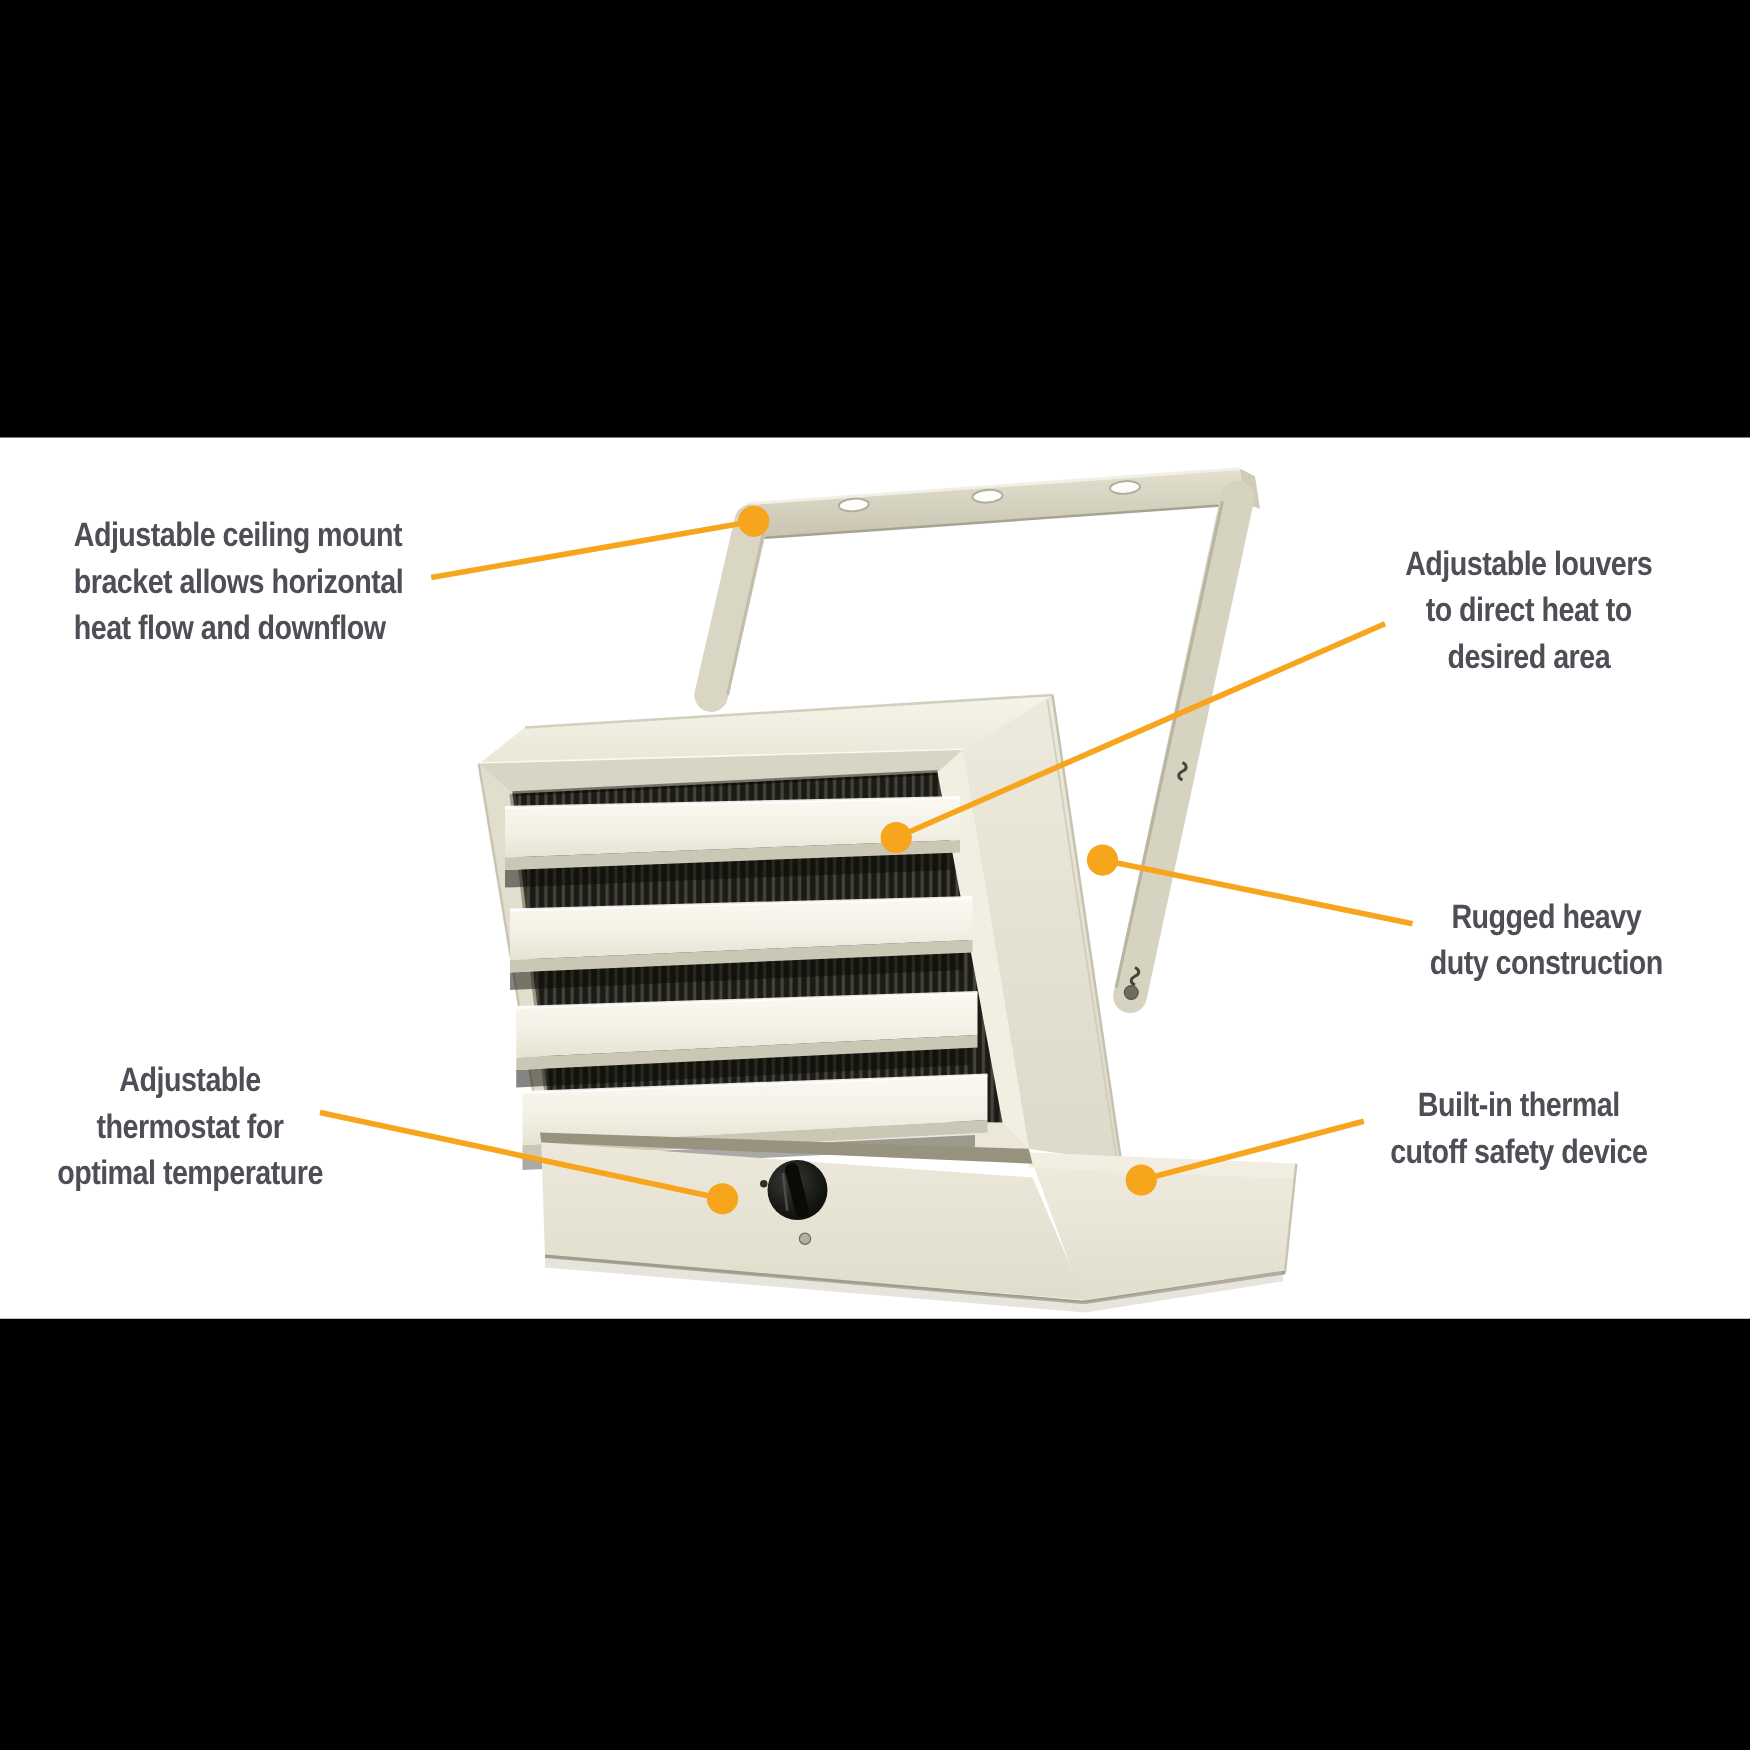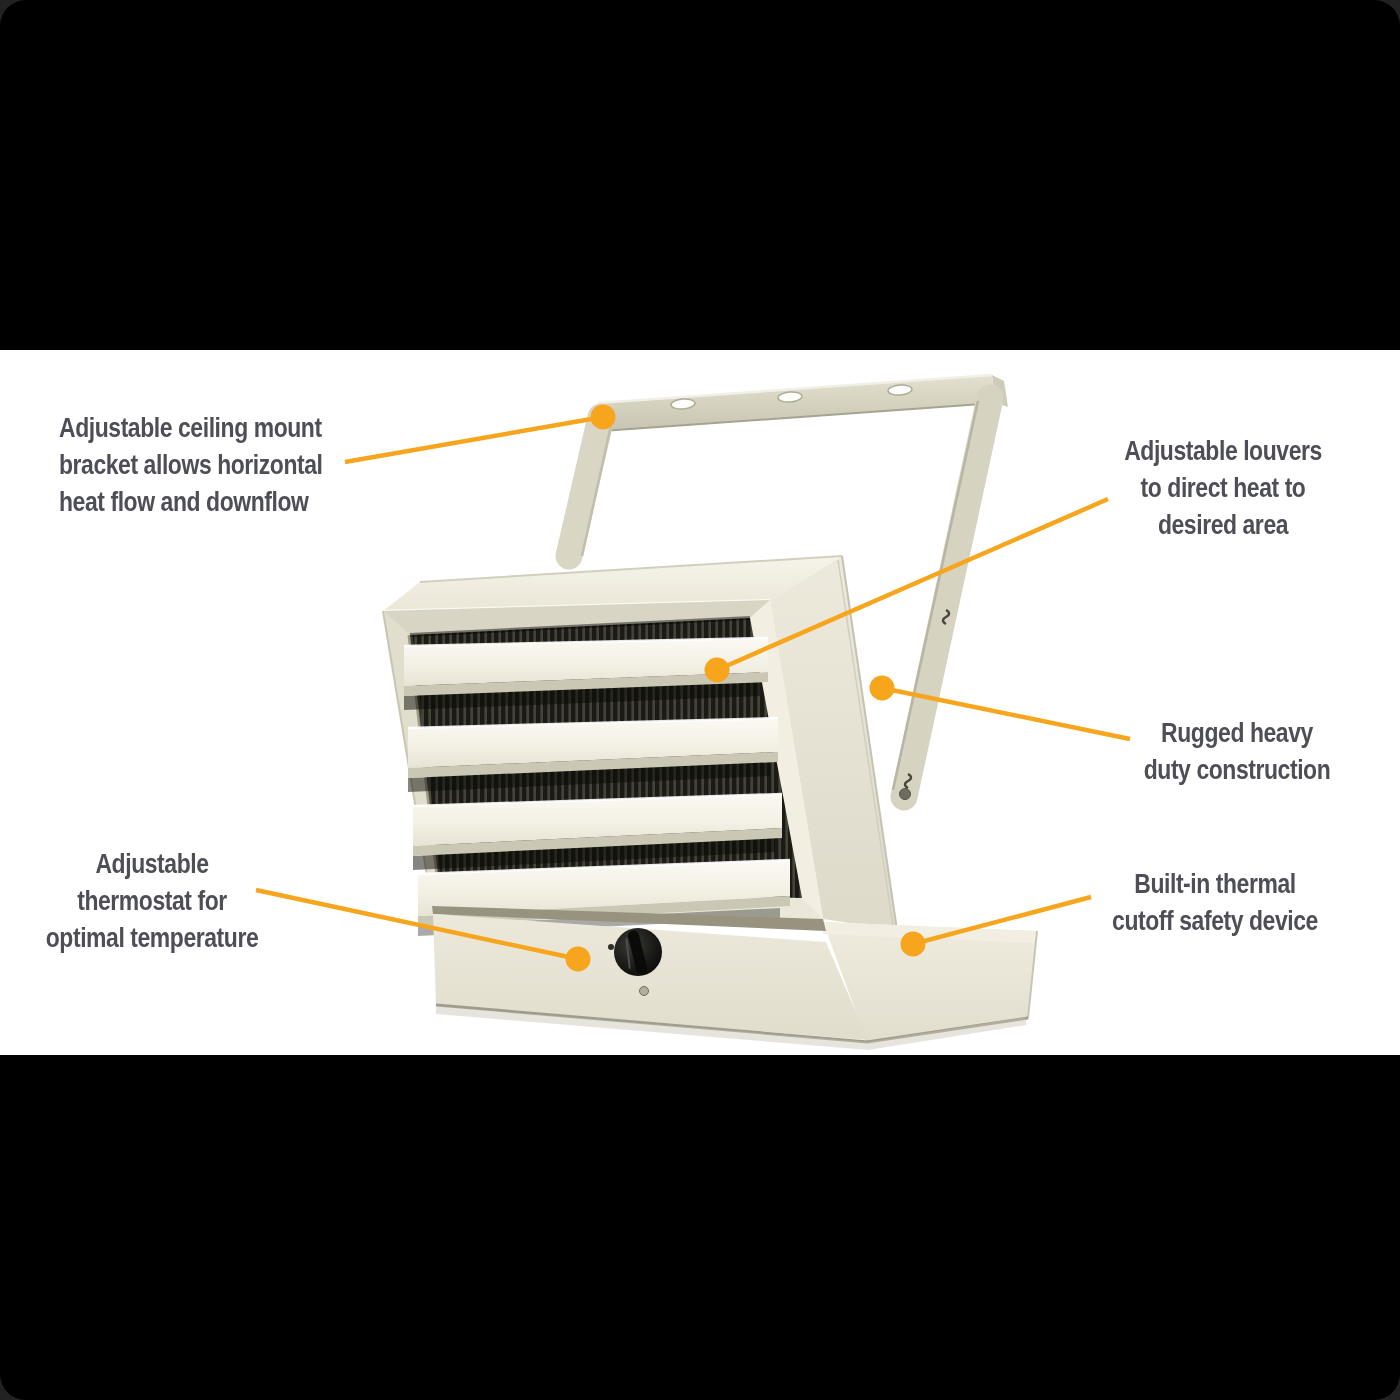--- a/index.html
+++ b/index.html
@@ -4,21 +4,21 @@
 <style>
   :root{
     --accent:#F7A51D;
     --label-color:#4D4E56;
     --bg-canvas:#000000;
     --bg-stage:#ffffff;
   }
   html,body{margin:0;padding:0;}
   body{width:1400px;height:1400px;overflow:hidden;background:#222;
        font-family:"Liberation Sans",sans-serif;}
-  .canvas{position:relative;width:1400px;height:1400px;background:var(--bg-canvas);border-radius:26px;}
+  .canvas{position:relative;width:1400px;height:1400px;background:var(--bg-canvas);}
   .stage{position:absolute;left:0;top:350px;width:1400px;height:705px;background:var(--bg-stage);}
   .scene-svg{position:absolute;left:0;top:0;width:1400px;height:1400px;display:block;}
   .label{
     position:absolute;width:280px;text-align:center;white-space:pre;
     font-weight:700;font-size:27px;line-height:37px;letter-spacing:-0.5px;
     color:var(--label-color);transform:scaleX(.85);transform-origin:50% 50%;
   }
   .leader{stroke:var(--accent);stroke-width:4.5;fill:none;}
   .dot{fill:var(--accent);}
 </style>

